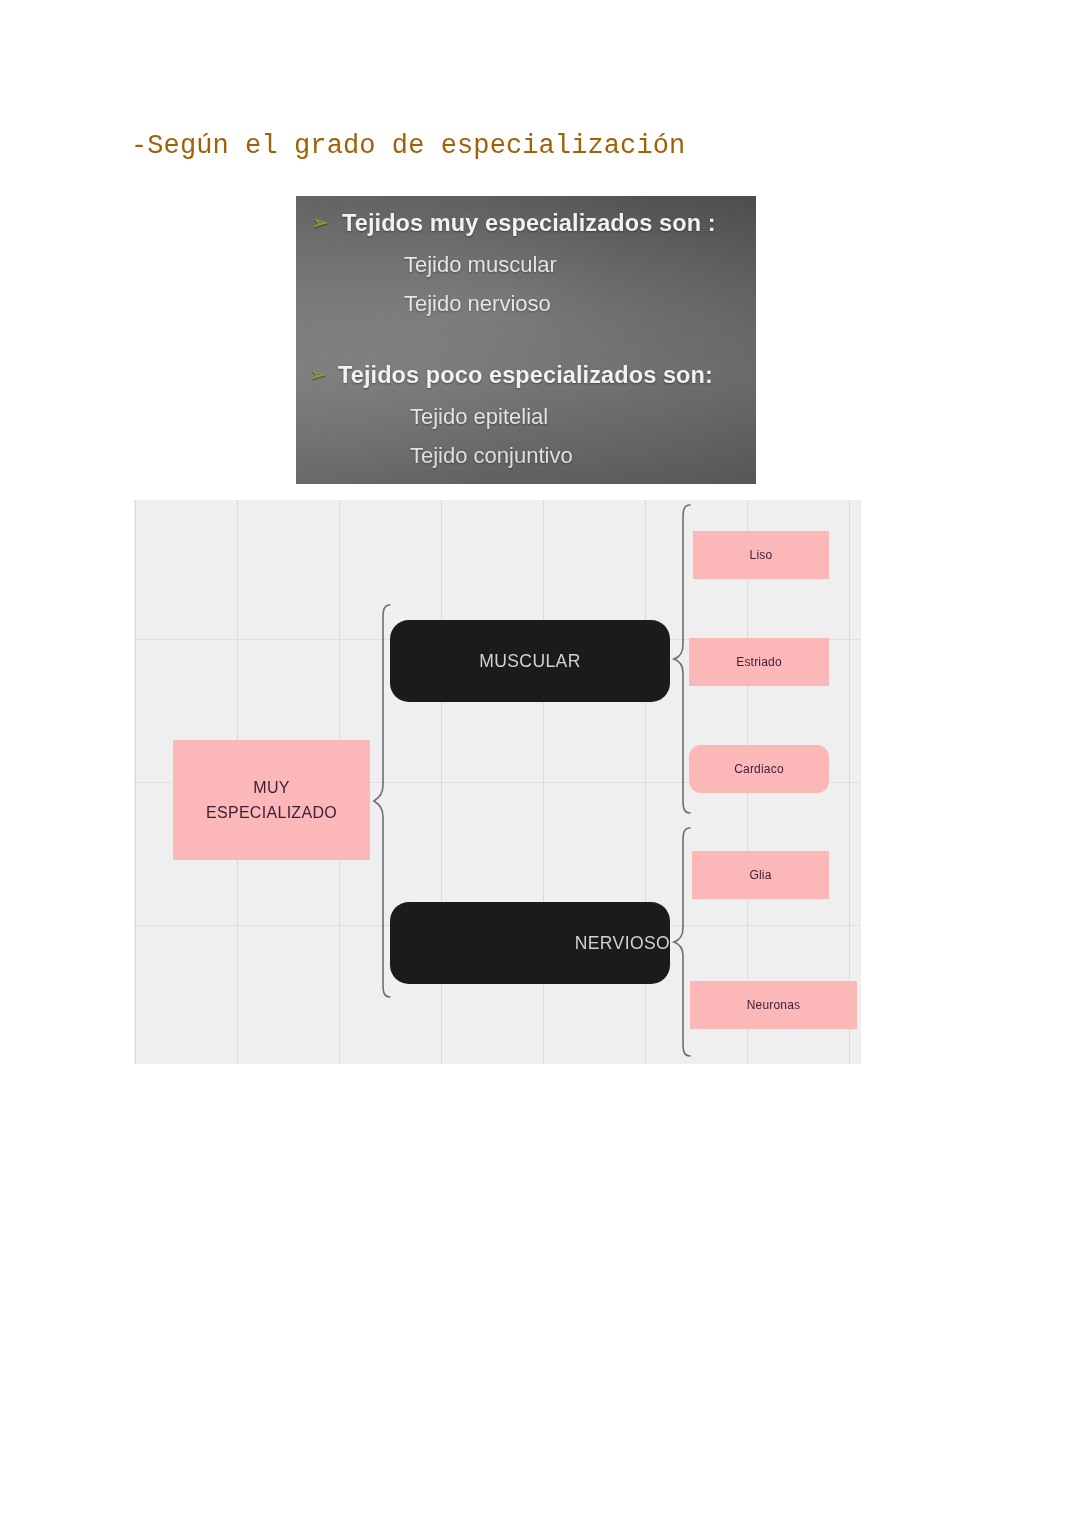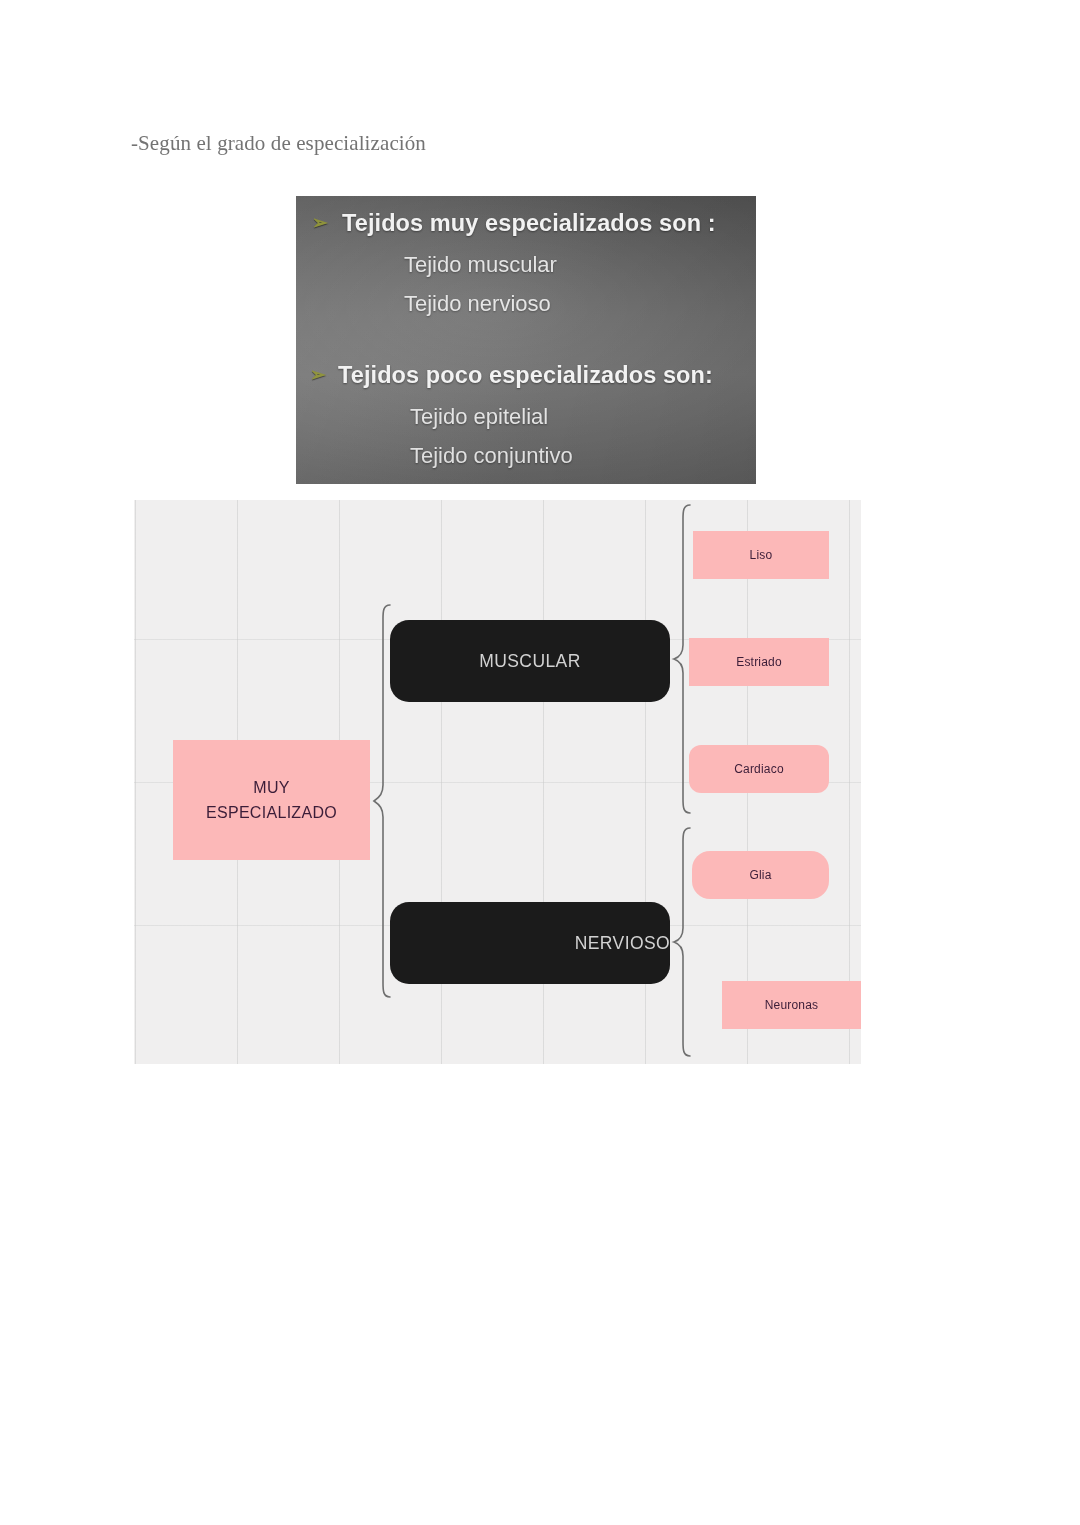--- a/index.html
+++ b/index.html
@@ -13,23 +13,23 @@
     position: relative;
     font-family: "Liberation Serif", serif;
     overflow: hidden;
   }
 
   
   #doc-heading {
     position: absolute;
     left: 131px;
     top: 131px;
-    font-family: Liberation Serif, serif;
-    font-size: 21px;
-    color: #737373;
+    font-family: Liberation Mono, monospace;
+    font-size: 27px;
+    color: #a16207;
     letter-spacing: 0.1px;
     white-space: nowrap;
   }
 
   
   #slide-photo {
     position: absolute;
     left: 296px;
     top: 196px;
     width: 460px;
@@ -190,26 +190,25 @@
     top: 245px;
     width: 140px;
     height: 48px;
     border-radius: 12px;
   }
   #node-glia {
     left: 558px;
     top: 351px;
     width: 137px;
     height: 48px;
-    border-radius: 18px;
   }
   #node-neuronas {
-    left: 588px;
+    left: 556px;
     top: 481px;
-    width: 139px;
+    width: 167px;
     height: 48px;
   }
 
   
   .brace {
     position: absolute;
     pointer-events: none;
   }
   #brace-root {
     left: 230px;

